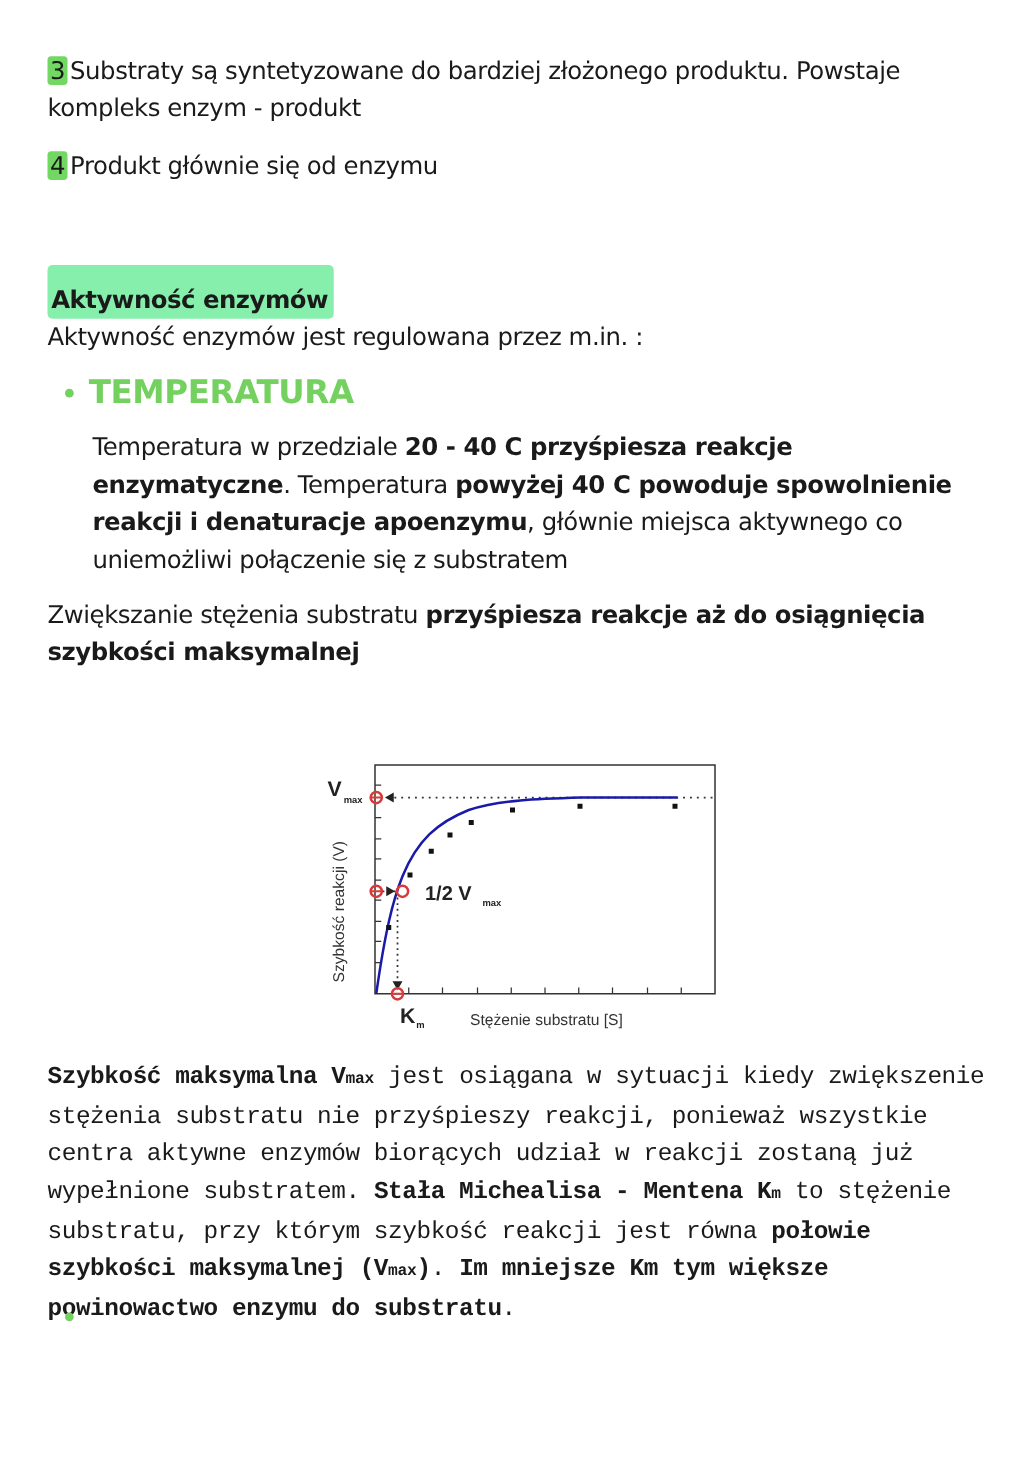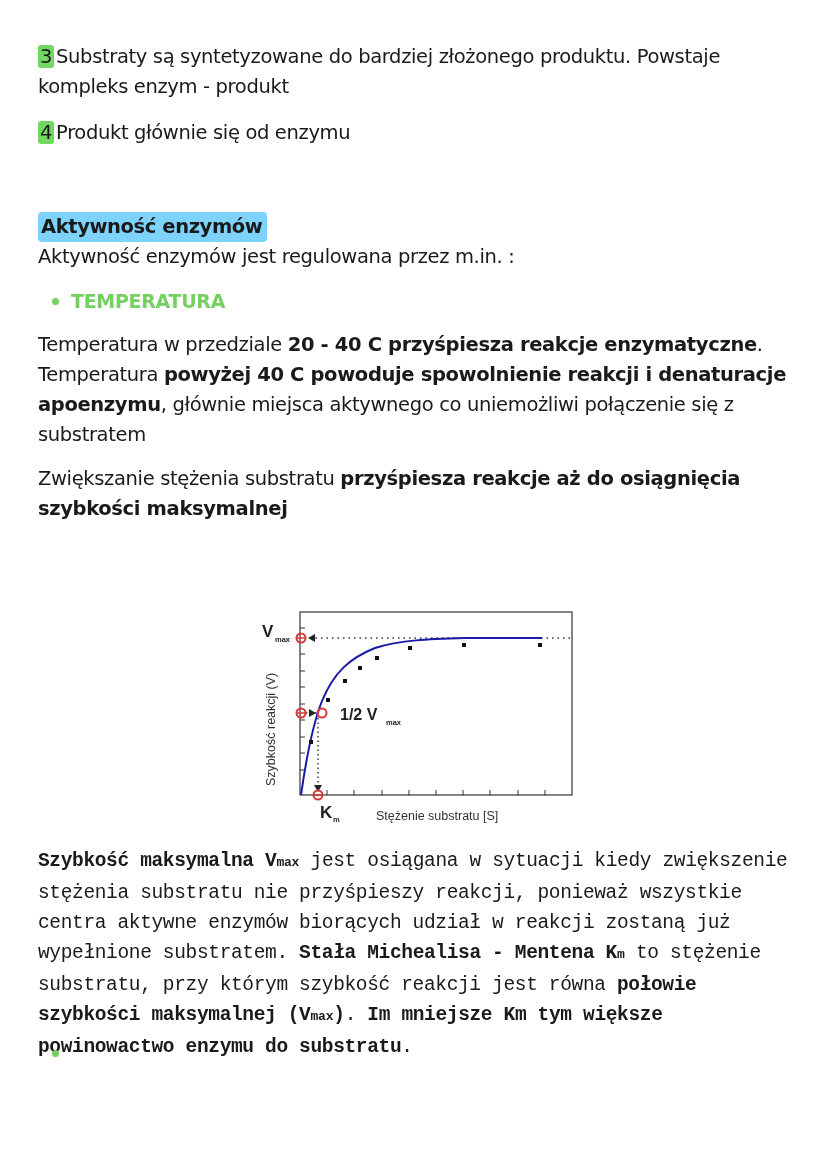--- a/index.html
+++ b/index.html
@@ -7,28 +7,28 @@
     width: 828px; height: 1170px; position: relative; overflow: hidden;
     font-family: "DejaVu Sans", "Liberation Sans", sans-serif;
     color: #1a1a1a;
   }
   .page { position: absolute; left: 38px; top: 38px; width: 760px; }
   p, .line { margin: 0; font-size: 19.5px; line-height: 30px; letter-spacing: -0.35px; }
   .num-badge {
     background: #72d863; border-radius: 3px; padding: 0 2px; margin-right: 2px;
   }
   .heading-badge {
-    display: inline-block; background: #7dd3fc; border-radius: 4px;
-    padding: 1px 5px 2px 3px; font-weight: bold; font-size: 19.5px; line-height: 27px;
+    display: inline-block; background: #86efac; border-radius: 4px;
+    padding: 14px 5px 2px 3px; font-weight: bold; font-size: 19.5px; line-height: 27px;
     letter-spacing: -0.4px;
   }
   b { font-weight: bold; }
   .bullet {
     position: relative; padding-left: 33px; color: #74d05f; font-weight: bold;
-    font-size: 19px; line-height: 30px; letter-spacing: -0.3px;
+    font-size: 26px; line-height: 30px; letter-spacing: -0.3px;
   }
   .bullet .dot {
     position: absolute; left: 14px; top: 12px; width: 7px; height: 7px;
     border-radius: 50%; background: #74d05f;
   }
   .sub { font-size: 13px; font-weight: bold; letter-spacing: -0.2px; }
   .chart-wrap { position: absolute; left: 250px; top: 606px; width: 340px; height: 230px; }
 </style>
 </head>
 <body>
@@ -47,21 +47,21 @@
     <span class="heading-badge">Aktywność enzymów</span>
   </div>
 
   <p style="">Aktywność enzymów jest regulowana przez m.in. :</p>
 
   <div class="bullet" style="margin-top:14px;">
     <span class="dot"></span>
     <span>TEMPERATURA</span>
   </div>
 
-  <p style="margin-top:14px;">
+  <p style="margin-top:14px;margin-left:36px;">
     <span>Temperatura w przedziale </span><b>20 - 40 C przyśpiesza reakcje enzymatyczne</b><span>. Temperatura </span><b>powyżej 40 C powoduje spowolnienie reakcji i denaturacje apoenzymu</b><span>, głównie miejsca aktywnego co uniemożliwi połączenie się z substratem</span>
   </p>
 
 
   <p style="margin-top:14px; padding-right:30px;">
     <span>Zwiększanie stężenia substratu </span><b>przyśpiesza reakcje aż do osiągnięcia szybkości maksymalnej</b>
   </p>
 
   <p style="position:absolute; top:808px; left:0; width:760px;font-family:Liberation Mono, monospace;">
     <b>Szybkość maksymalna V</b><b class="sub">max</b><span> jest osiągana w sytuacji kiedy zwiększenie stężenia substratu nie przyśpieszy reakcji, ponieważ wszystkie centra aktywne enzymów biorących udział w reakcji zostaną już wypełnione substratem. </span><b>Stała Michealisa - Mentena K</b><b class="sub">m</b><span> to stężenie substratu, przy którym szybkość reakcji jest równa </span><b>połowie szybkości maksymalnej (V</b><b class="sub">max</b><b>)</b><span>. </span><b>Im mniejsze Km tym większe powinowactwo enzymu do substratu</b><span>.</span>

